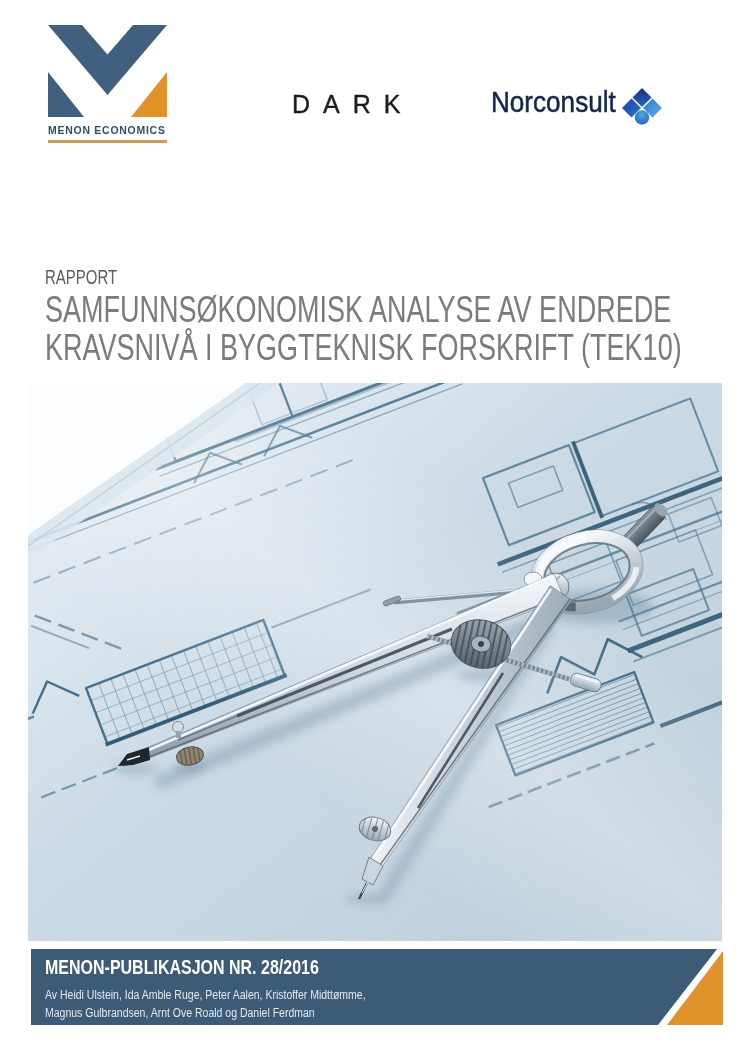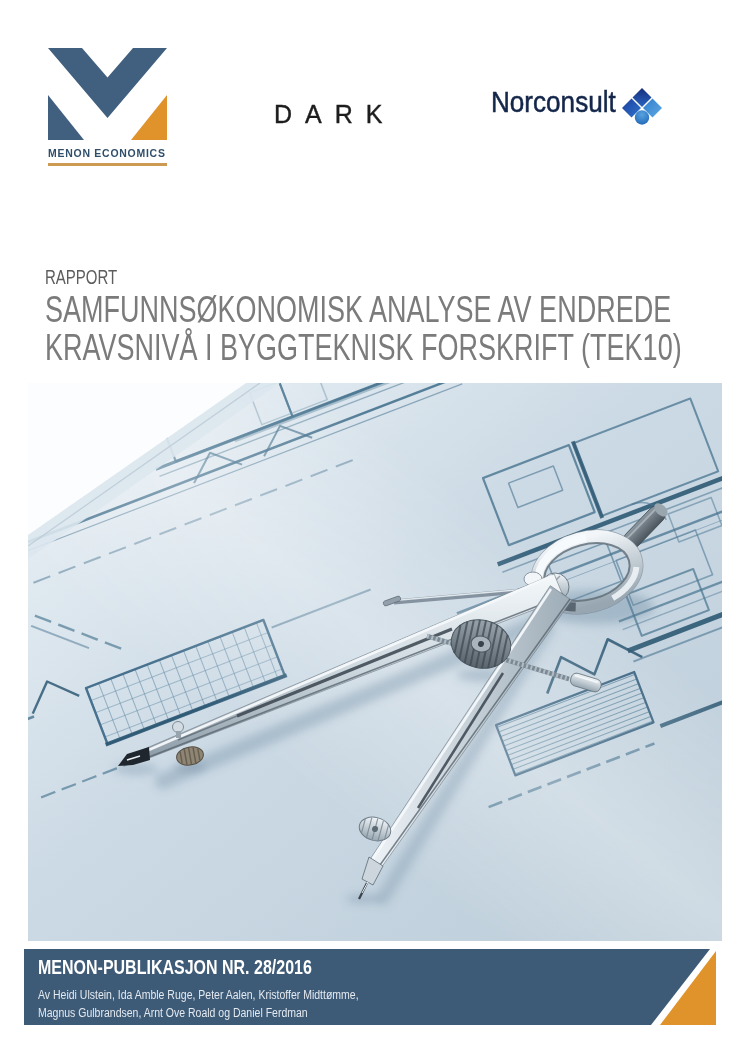--- a/index.html
+++ b/index.html
@@ -1,50 +1,50 @@
 <!DOCTYPE html>
 <html><head>
 <meta charset="utf-8">
 <style>
   html,body{margin:0;padding:0;background:#ffffff;}
   .page{
     position:relative;width:750px;height:1055px;background:#ffffff;overflow:hidden;
     font-family:"Liberation Sans",sans-serif;
   }
   
-  .menon-logo{position:absolute;left:48px;top:48px;width:119px;}
+  .menon-logo{position:absolute;left:48px;top:25px;width:119px;}
   .menon-name{
     margin-top:3px;font-size:11px;font-weight:bold;letter-spacing:.8px;color:#2f4e6a;
     white-space:nowrap;transform:scaleX(.95);transform-origin:left top;
   }
   .menon-underline{margin-top:4px;width:119px;height:3px;background:#cc9a52;}
   .dark-logo{
-    position:absolute;left:274px;top:90px;font-size:25px;font-weight:400;color:#1d1d1d;
-    letter-spacing:13px;white-space:nowrap;margin-top:10px;-webkit-text-stroke:.4px #1d1d1d;
+    position:absolute;left:292px;top:90px;font-size:25px;font-weight:400;color:#1d1d1d;
+    letter-spacing:13px;white-space:nowrap;-webkit-text-stroke:.4px #1d1d1d;
   }
   .norconsult{position:absolute;left:491px;top:87px;display:flex;align-items:flex-start;}
   .norconsult-name{
     font-size:29px;color:#14264a;white-space:nowrap;line-height:30px;
     -webkit-text-stroke:.5px #14264a;transform:scaleX(.9);transform-origin:left top;
   }
   .norconsult-mark{margin-left:-8px;margin-top:0px;}
   
   .title-block{position:absolute;left:45px;top:266px;}
   .kicker{
     font-size:20px;color:#5d5d5d;line-height:22px;white-space:nowrap;
     transform:scaleX(.75);transform-origin:left top;margin-bottom:3px;
   }
   .title-line{
     font-size:36px;color:#7b7b7b;line-height:38px;white-space:nowrap;
     transform:scaleX(.75);transform-origin:left top;
   }
   
   .cover-photo{position:absolute;left:28px;top:383px;width:694px;height:558px;}
   
-  .footer-bar{position:absolute;left:24px;top:949px;width:694px;height:60px;}
+  .footer-bar{position:absolute;left:31px;top:949px;width:694px;height:60px;}
   .footer-bar svg{position:absolute;left:0;top:0;}
   .footer-pub{
     position:absolute;left:14px;top:7px;color:#ffffff;font-size:20px;font-weight:bold;
     white-space:nowrap;transform:scaleX(.8);transform-origin:left top;
   }
   .footer-authors{
     position:absolute;left:14px;top:37px;color:#e4eaf0;font-size:12.5px;line-height:18px;
     white-space:nowrap;transform:scaleX(.84);transform-origin:left top;
   }
 </style>

